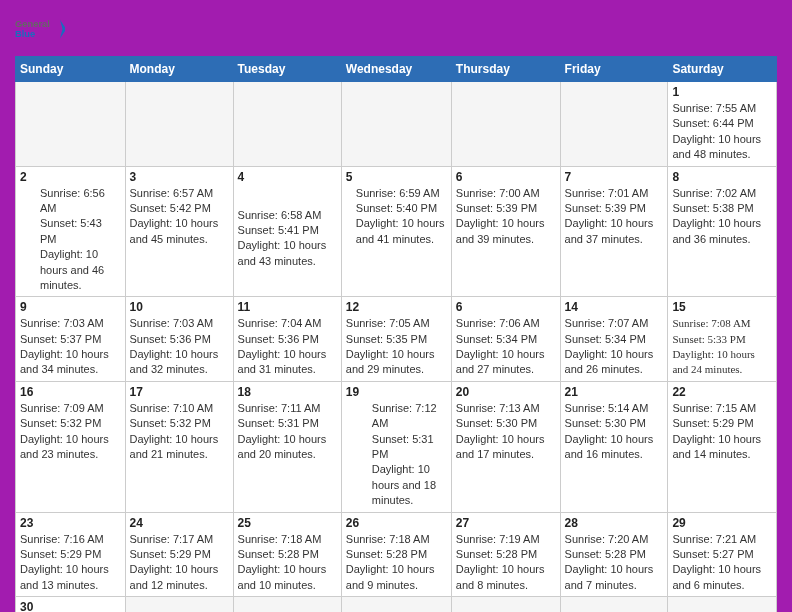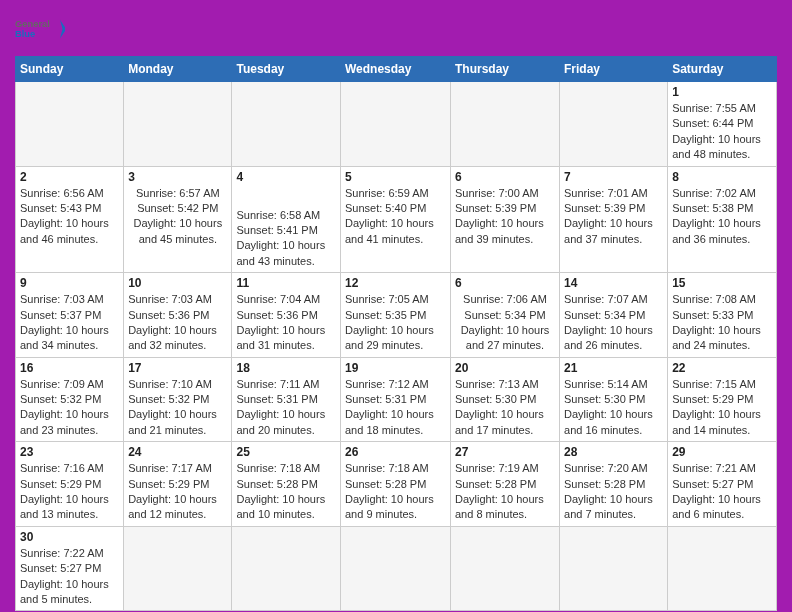--- a/index.html
+++ b/index.html
@@ -124,39 +124,39 @@
           <td>
             <div class="day-num">1</div>
             <div class="day-info" style="white-space: pre-line;">Sunrise: 7:55 AM
 Sunset: 6:44 PM
 Daylight: 10 hours and 48 minutes.</div>
           </td>
         </tr>
         <tr>
           <td>
             <div class="day-num">2</div>
-            <div class="day-info" style="white-space: pre-line;">Sunrise: 6:56 AM
+            <div class="day-info" style="white-space: pre-line; margin-left: 20px;">Sunrise: 6:56 AM
 Sunset: 5:43 PM
 Daylight: 10 hours and 46 minutes.</div>
           </td>
           <td>
             <div class="day-num">3</div>
-            <div class="day-info" style="white-space: pre-line; text-align: center;">Sunrise: 6:57 AM
+            <div class="day-info" style="white-space: pre-line;">Sunrise: 6:57 AM
 Sunset: 5:42 PM
 Daylight: 10 hours and 45 minutes.</div>
           </td>
           <td>
             <div class="day-num">4</div>
             <div class="day-info" style="white-space: pre-line; margin-top: 24px;">Sunrise: 6:58 AM
 Sunset: 5:41 PM
 Daylight: 10 hours and 43 minutes.</div>
           </td>
           <td>
             <div class="day-num">5</div>
-            <div class="day-info" style="white-space: pre-line;">Sunrise: 6:59 AM
+            <div class="day-info" style="white-space: pre-line; margin-left: 10px;">Sunrise: 6:59 AM
 Sunset: 5:40 PM
 Daylight: 10 hours and 41 minutes.</div>
           </td>
           <td>
             <div class="day-num">6</div>
             <div class="day-info" style="white-space: pre-line;">Sunrise: 7:00 AM
 Sunset: 5:39 PM
 Daylight: 10 hours and 39 minutes.</div>
           </td>
           <td>
@@ -192,33 +192,33 @@
 Daylight: 10 hours and 31 minutes.</div>
           </td>
           <td>
             <div class="day-num">12</div>
             <div class="day-info" style="white-space: pre-line;">Sunrise: 7:05 AM
 Sunset: 5:35 PM
 Daylight: 10 hours and 29 minutes.</div>
           </td>
           <td>
             <div class="day-num">6</div>
-            <div class="day-info" style="white-space: pre-line; text-align: center;">Sunrise: 7:06 AM
+            <div class="day-info" style="white-space: pre-line;">Sunrise: 7:06 AM
 Sunset: 5:34 PM
 Daylight: 10 hours and 27 minutes.</div>
           </td>
           <td>
             <div class="day-num">14</div>
             <div class="day-info" style="white-space: pre-line;">Sunrise: 7:07 AM
 Sunset: 5:34 PM
 Daylight: 10 hours and 26 minutes.</div>
           </td>
           <td>
             <div class="day-num">15</div>
-            <div class="day-info" style="white-space: pre-line;">Sunrise: 7:08 AM
+            <div class="day-info" style="white-space: pre-line; font-family: Liberation Serif, serif;">Sunrise: 7:08 AM
 Sunset: 5:33 PM
 Daylight: 10 hours and 24 minutes.</div>
           </td>
         </tr>
         <tr>
           <td>
             <div class="day-num">16</div>
             <div class="day-info" style="white-space: pre-line;">Sunrise: 7:09 AM
 Sunset: 5:32 PM
 Daylight: 10 hours and 23 minutes.</div>
@@ -230,21 +230,21 @@
 Daylight: 10 hours and 21 minutes.</div>
           </td>
           <td>
             <div class="day-num">18</div>
             <div class="day-info" style="white-space: pre-line;">Sunrise: 7:11 AM
 Sunset: 5:31 PM
 Daylight: 10 hours and 20 minutes.</div>
           </td>
           <td>
             <div class="day-num">19</div>
-            <div class="day-info" style="white-space: pre-line;">Sunrise: 7:12 AM
+            <div class="day-info" style="white-space: pre-line; margin-left: 26px;">Sunrise: 7:12 AM
 Sunset: 5:31 PM
 Daylight: 10 hours and 18 minutes.</div>
           </td>
           <td>
             <div class="day-num">20</div>
             <div class="day-info" style="white-space: pre-line;">Sunrise: 7:13 AM
 Sunset: 5:30 PM
 Daylight: 10 hours and 17 minutes.</div>
           </td>
           <td>

